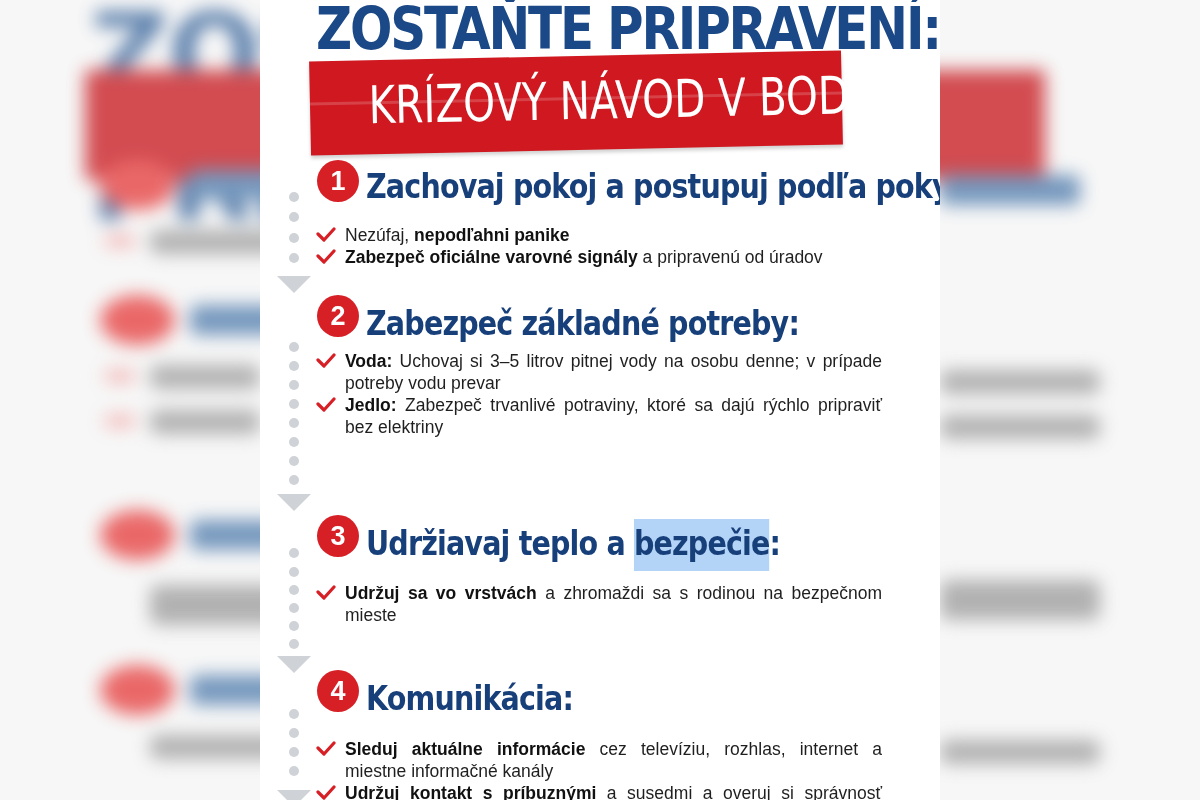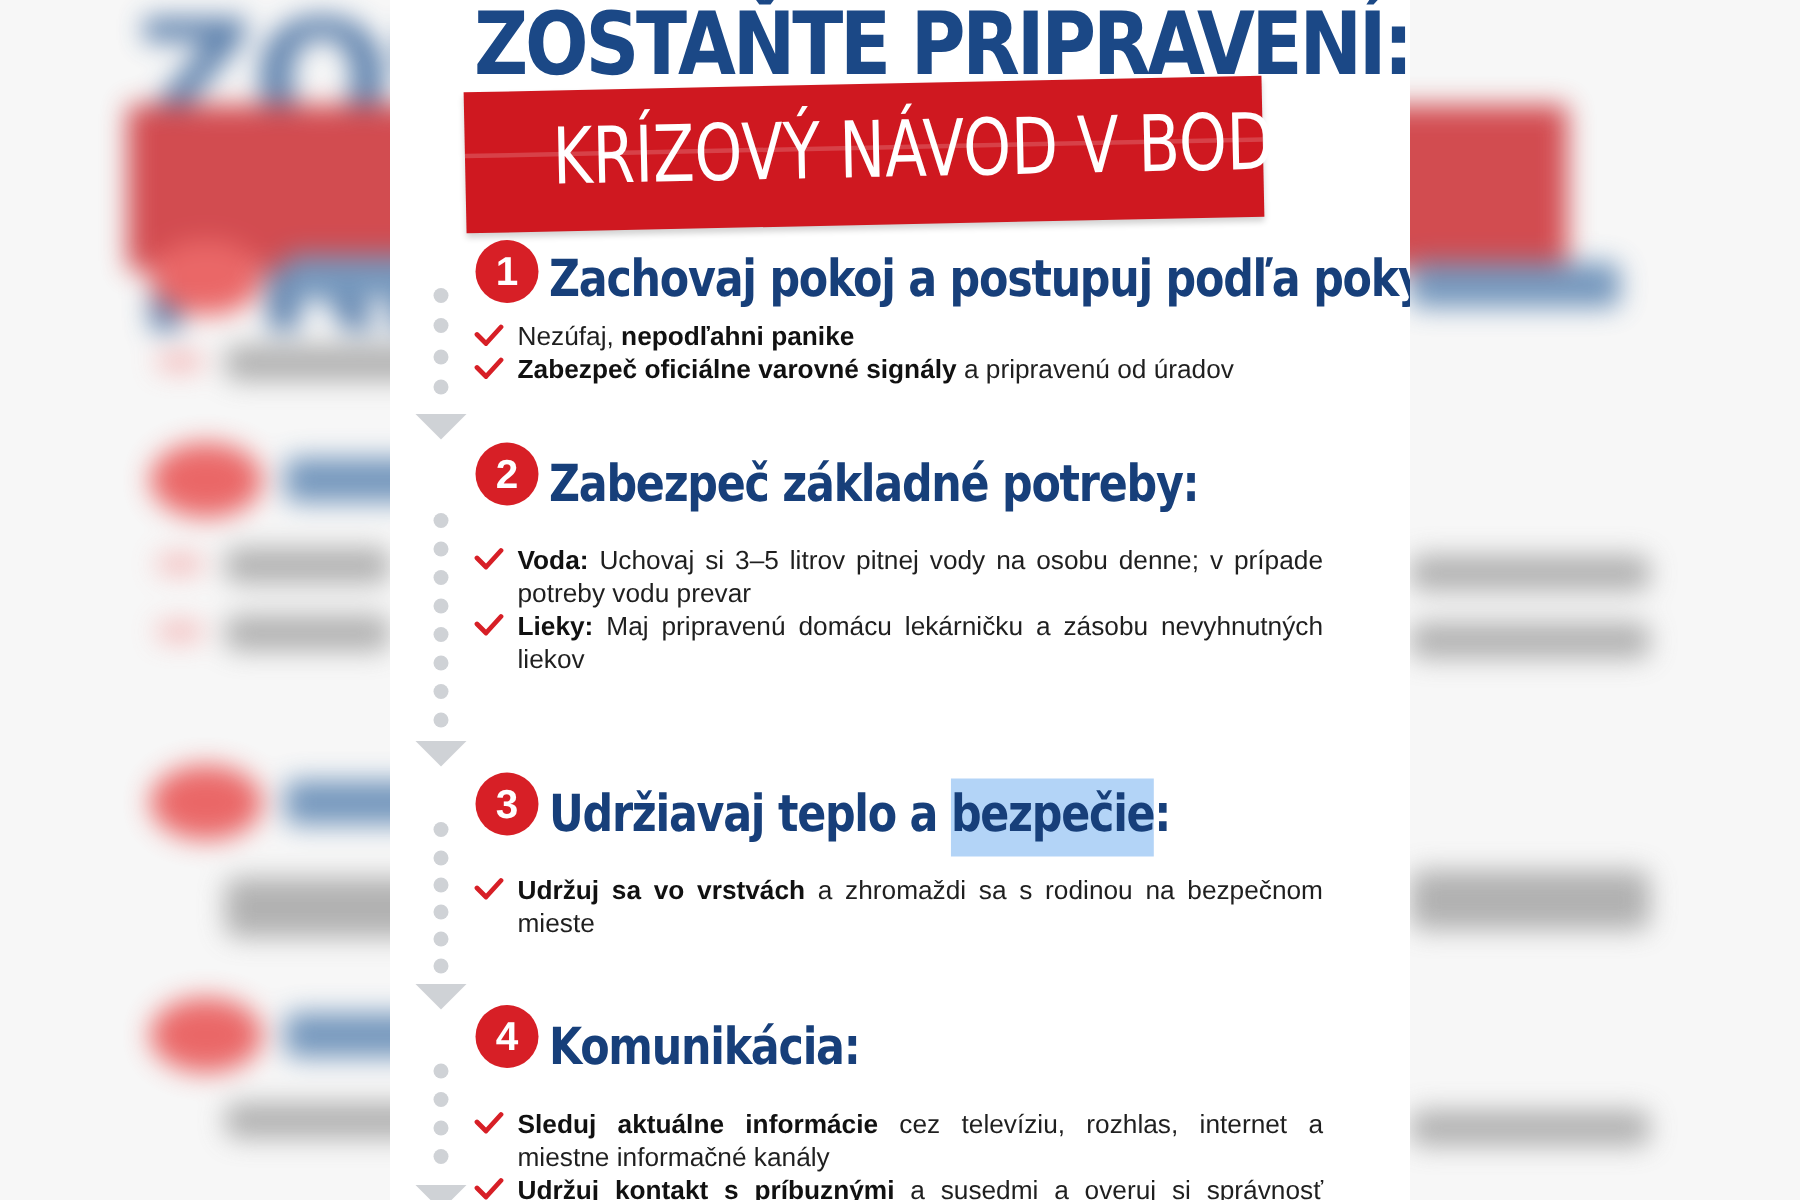--- a/index.html
+++ b/index.html
@@ -118,21 +118,21 @@
     <div class="badge" style="top:0px;">
         <span>1</span>
       </div>
     <h2 class="sec-title" style="top:4px;">Zachovaj pokoj a postupuj podľa pokynov:</h2>
   </div>
   <div class="dot" style="top:192px;"></div>
   <div class="dot" style="top:212px;"></div>
   <div class="dot" style="top:233px;"></div>
   <div class="dot" style="top:253px;"></div>
   <div class="arrow" style="top:276px;"></div>
-  <ul class="items" style="top:213px;">
+  <ul class="items" style="top:224px;">
     <li class="item">
       <svg class="check" viewBox="0 0 20 18">
           <path d="M2 8 L8 14 L18 3" fill="none" stroke="#d71f26" stroke-width="3.2" stroke-linecap="round" stroke-linejoin="round"></path>
         </svg>
       <span>Nezúfaj, </span><b>nepodľahni panike</b>
     </li>
     <li class="item">
       <svg class="check" viewBox="0 0 20 18">
           <path d="M2 8 L8 14 L18 3" fill="none" stroke="#d71f26" stroke-width="3.2" stroke-linecap="round" stroke-linejoin="round"></path>
         </svg>
@@ -148,32 +148,32 @@
   </div>
   <div class="dot" style="top:342px;"></div>
   <div class="dot" style="top:361px;"></div>
   <div class="dot" style="top:380px;"></div>
   <div class="dot" style="top:399px;"></div>
   <div class="dot" style="top:418px;"></div>
   <div class="dot" style="top:437px;"></div>
   <div class="dot" style="top:456px;"></div>
   <div class="dot" style="top:475px;"></div>
   <div class="arrow" style="top:494px;"></div>
-  <ul class="items" style="top:362px;">
+  <ul class="items" style="top:350px;">
     <li class="item">
       <svg class="check" viewBox="0 0 20 18">
           <path d="M2 8 L8 14 L18 3" fill="none" stroke="#d71f26" stroke-width="3.2" stroke-linecap="round" stroke-linejoin="round"></path>
         </svg>
       <b>Voda:</b><span> Uchovaj si 3–5 litrov pitnej vody na osobu denne; v prípade potreby vodu prevar</span>
     </li>
     <li class="item">
       <svg class="check" viewBox="0 0 20 18">
           <path d="M2 8 L8 14 L18 3" fill="none" stroke="#d71f26" stroke-width="3.2" stroke-linecap="round" stroke-linejoin="round"></path>
         </svg>
-      <b>Lieky:</b><span> Maj pripravenú domácu lekárničku a zásobu nevyhnutných liekov</span>
+      <b>Jedlo:</b><span> Zabezpeč trvanlivé potraviny, ktoré sa dajú rýchlo pripraviť bez elektriny</span>
     </li>
   </ul>
 
   <div class="section" style="top:515px;">
     <div class="badge" style="top:0px;">
         <span>3</span>
       </div>
     <h2 class="sec-title" style="top:6px;"><span>Udržiavaj teplo a </span><span class="hl">bezpečie</span><span>:</span></h2>
   </div>
   <div class="dot" style="top:548px;"></div>

